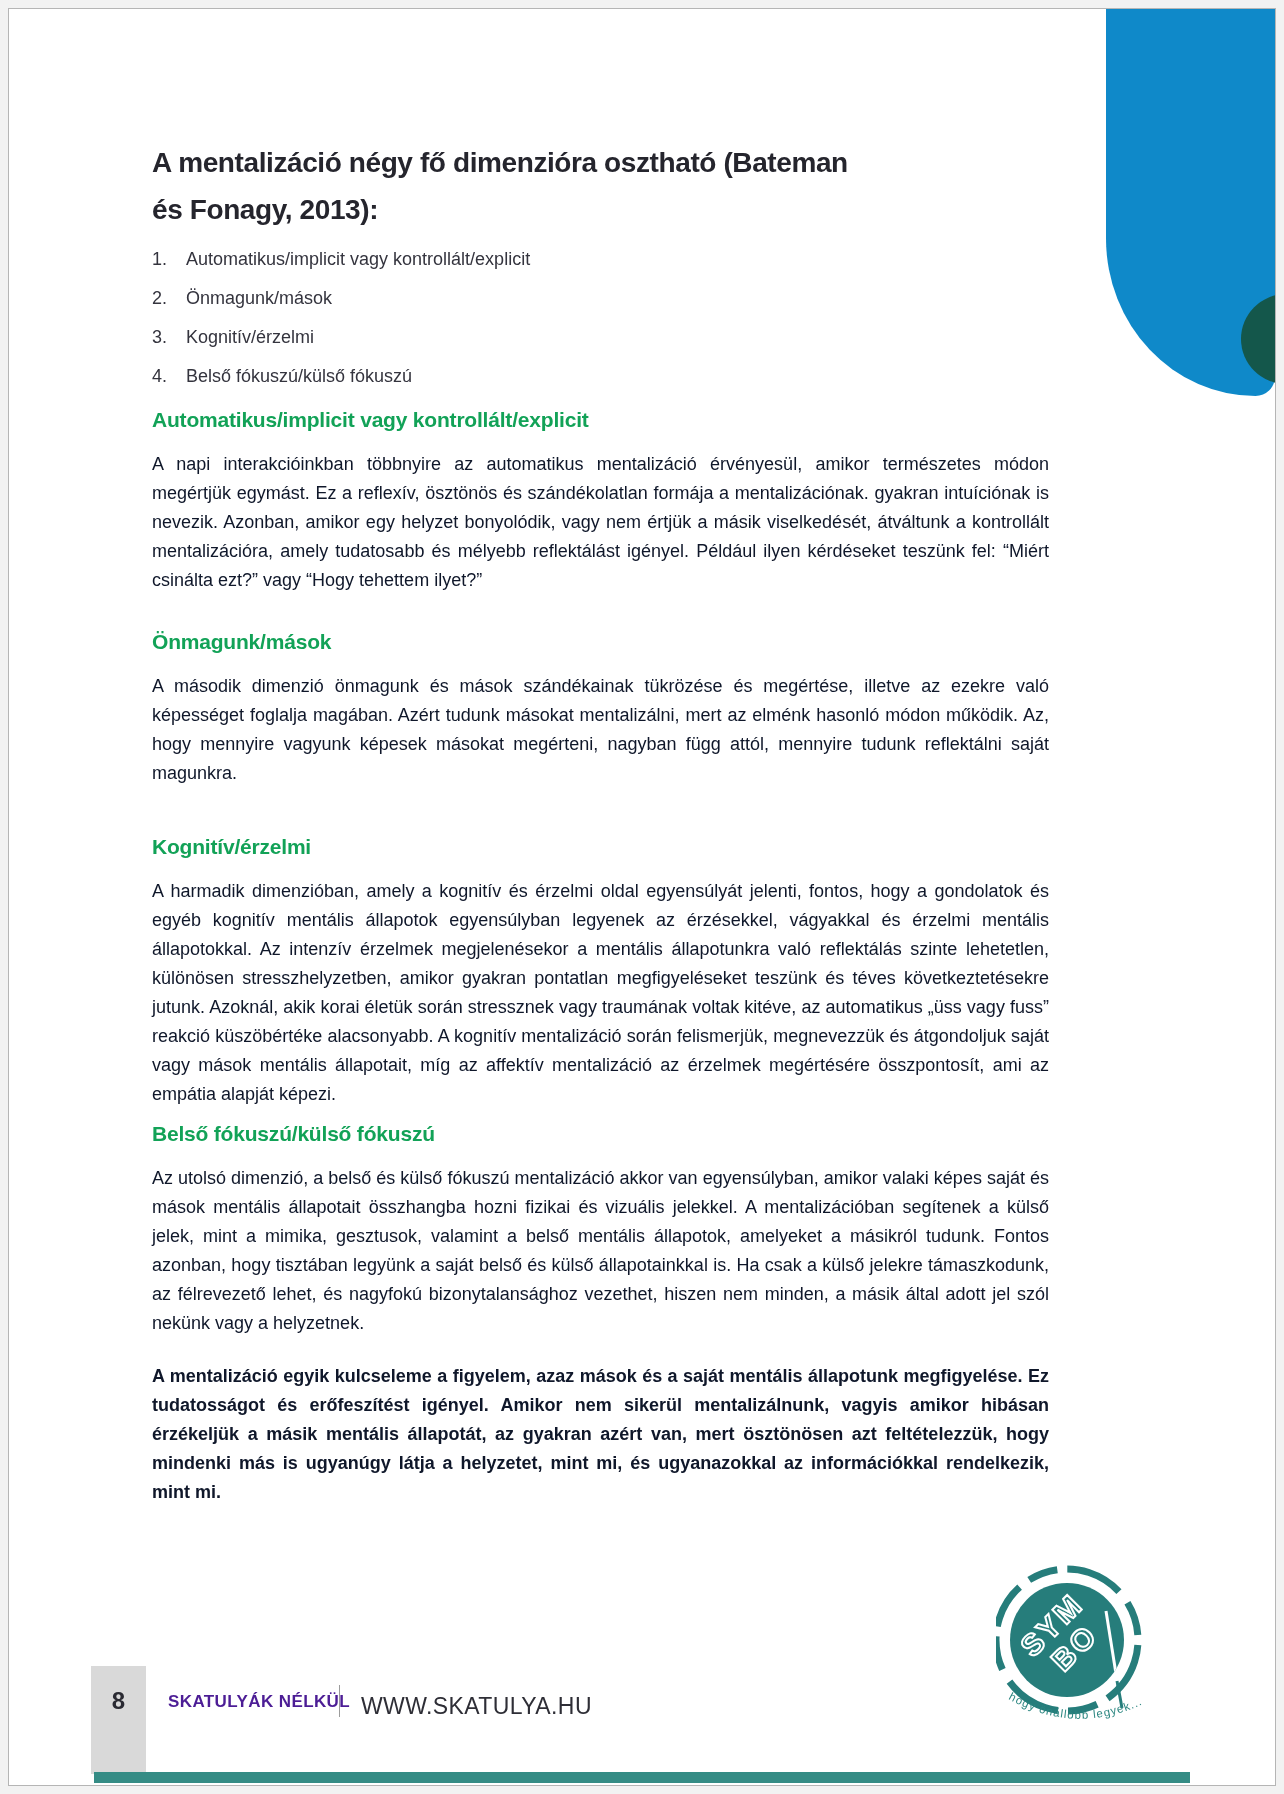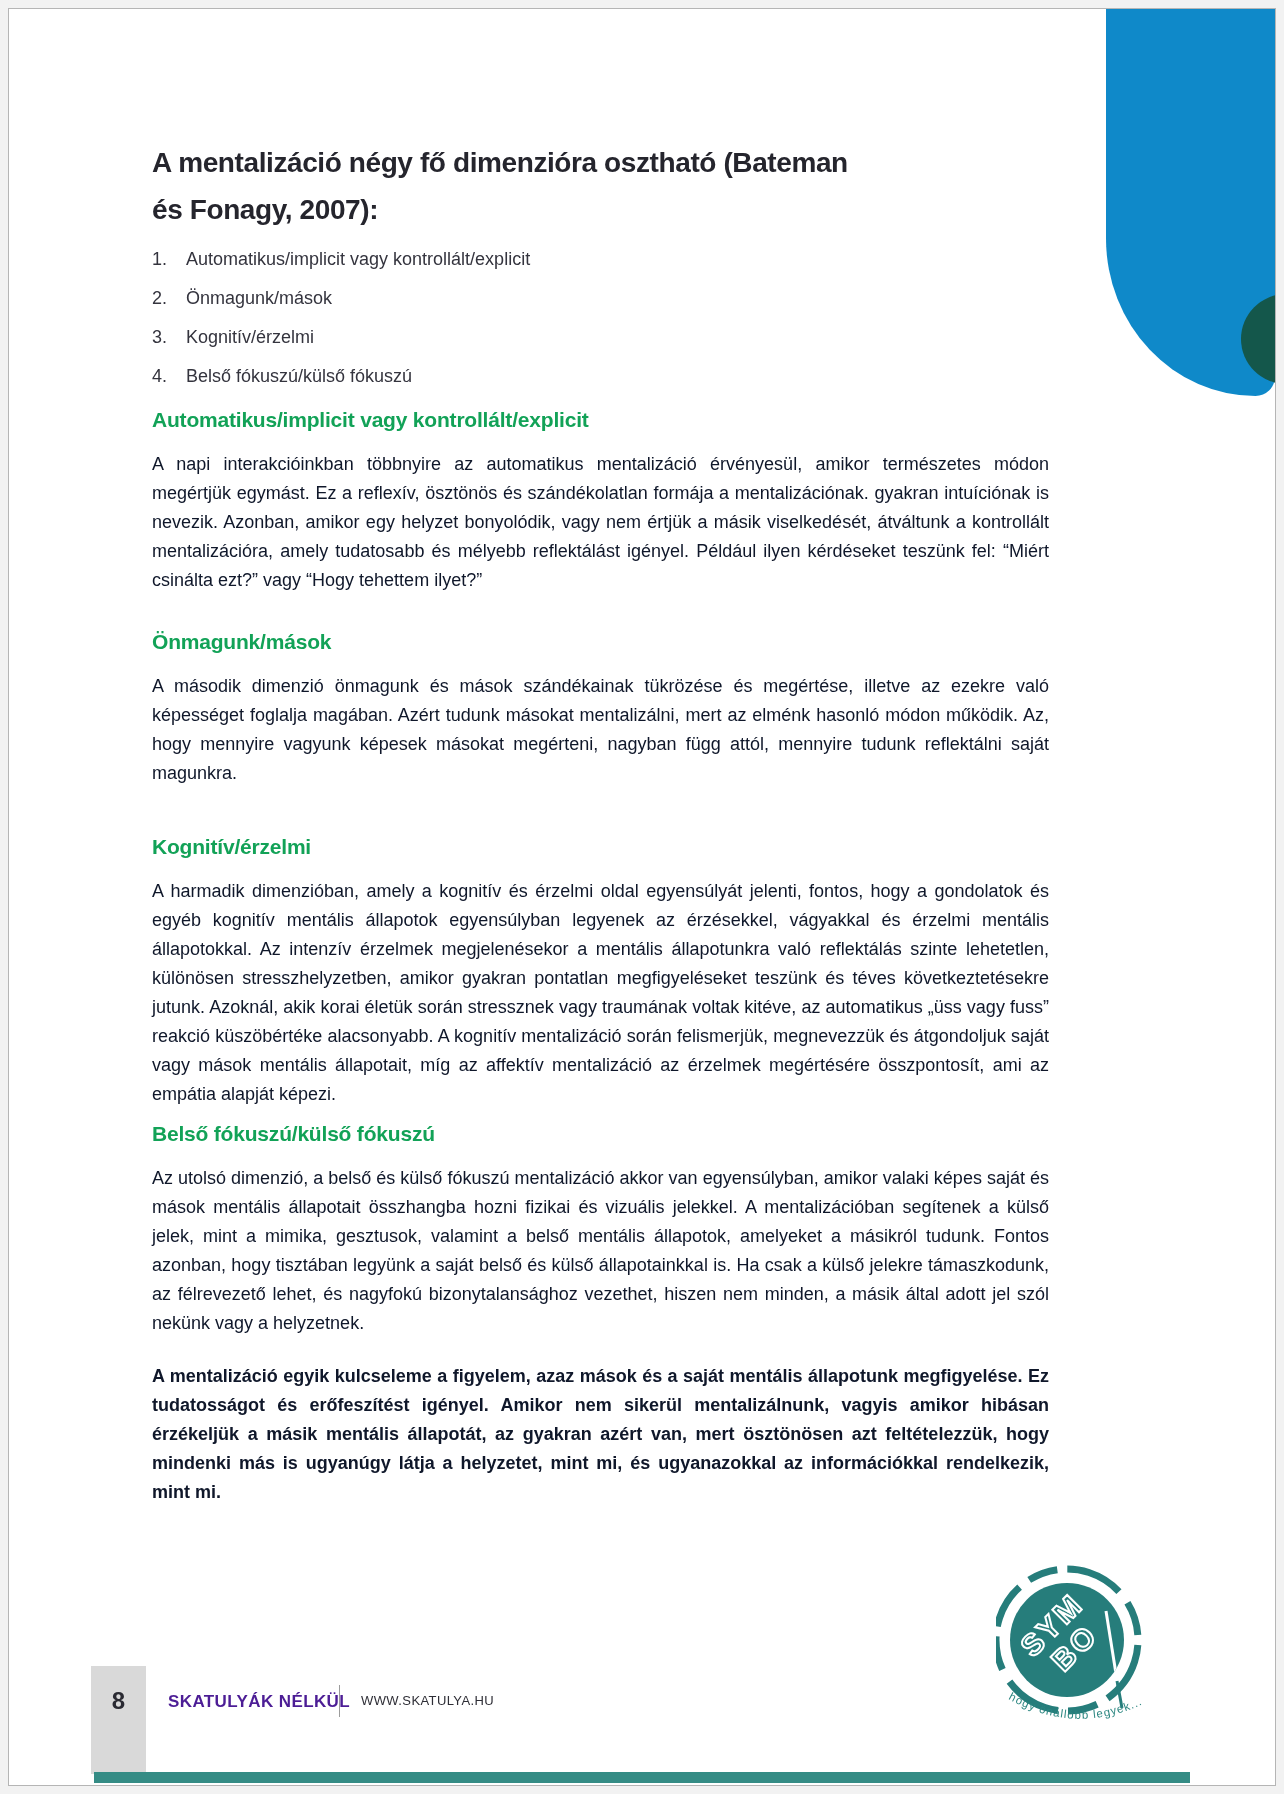--- a/index.html
+++ b/index.html
@@ -73,42 +73,42 @@
   .footer-brand{
     position:absolute;left:159px;top:1683px;
     font-size:17px;font-weight:bold;letter-spacing:0.4px;color:#4c1d95;
   }
   .footer-divider{
     position:absolute;left:330px;top:1676px;width:1px;height:32px;
     background:#9c9c9c;
   }
   .footer-url{
     position:absolute;left:352px;top:1684px;
-    font-size:13px;letter-spacing:0.4px;color:#2e2e36;
+    font-size:23px;letter-spacing:0.4px;color:#2e2e36;
   }
   .bottom-bar{
     position:absolute;left:85px;right:85px;bottom:2px;height:11px;
     background:#358c85;
   }
   
   .logo{position:absolute;left:987px;top:1550px;}
 </style>
 </head>
 <body>
 
 <div class="canvas">
   <div class="page">
 
     <div class="blue-shape"></div>
     <div class="teal-sliver"></div>
 
     <div class="content">
       <h1>
         <span>A mentalizáció négy fő dimenzióra osztható (Bateman</span>
-        <span>és Fonagy, 2007):</span>
+        <span>és Fonagy, 2013):</span>
       </h1>
 
       <div class="num-list">
         <div class="num-item">
           <span class="num">1.</span>
           <span>Automatikus/implicit vagy kontrollált/explicit</span>
         </div>
         <div class="num-item">
           <span class="num">2.</span>
           <span>Önmagunk/mások</span>

